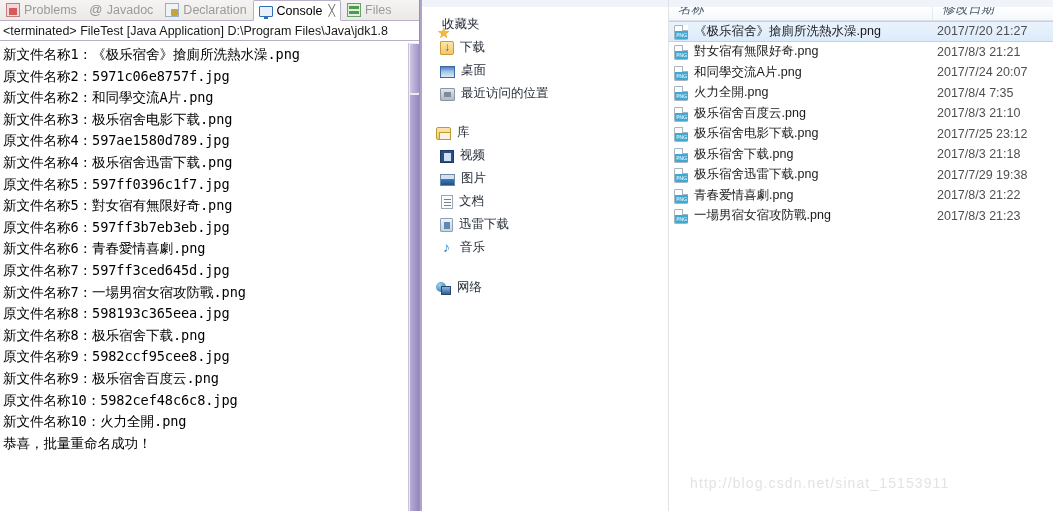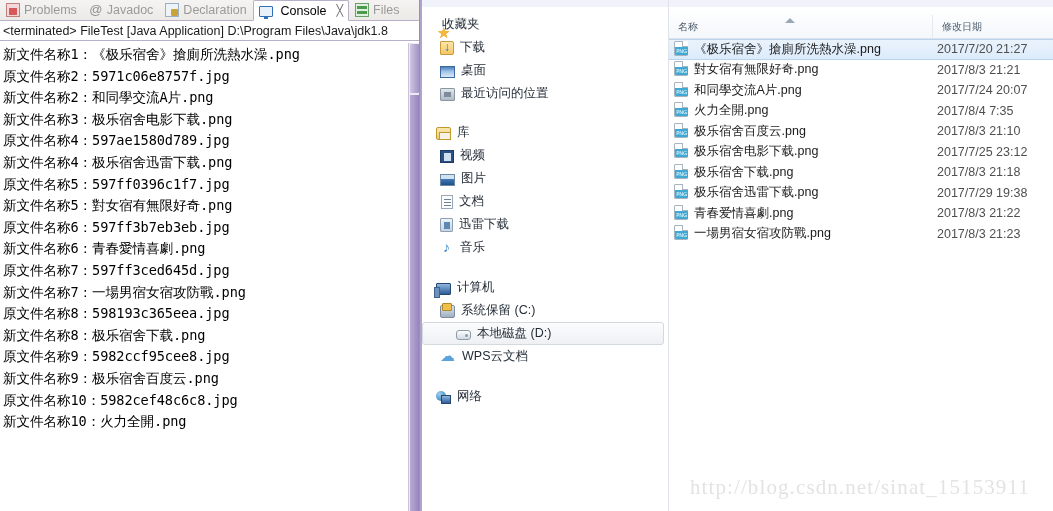--- a/index.html
+++ b/index.html
@@ -37,21 +37,20 @@
   .tab.active {
     background: #ffffff;
     color: #000000;
     border-left: 1px solid #b8b0c8;
     border-right: 1px solid #b8b0c8;
     border-top: 1px solid #b8b0c8;
     border-bottom: 1px solid #ffffff;
     margin-bottom: -1px;
     border-radius: 2px 2px 0 0;
     padding: 4px 5px;
-    gap: 8px;
   }
   .tab-ico { width: 14px; height: 14px; position: relative; flex: none; }
   .tab-close {
     font-size: 11px; color: #6a6a6a; margin-left: 2px; line-height: 1;
   }
 
   
   .ico-problems { background: #f3d9d9; border: 1px solid #c08080; }
   .ico-problems::after {
     content: ""; position: absolute; left: 2px; top: 4px;
@@ -305,25 +304,25 @@
 
   
   .filepane {
     position: absolute; left: 249px; top: 7px;
     width: 384px; height: 504px;
     background: #ffffff;
     overflow: hidden;
   }
   .col-head {
     position: relative;
-    height: 32px;
+    height: 14px;
     display: flex; align-items: flex-end;
     background: linear-gradient(to bottom,#ffffff,#f4f7fb);
     border-bottom: 1px solid #dbe2ea;
-    font-size: 10px; color: #4a5a6b;
+    font-size: 13px; color: #4a5a6b; font-style: italic;
   }
   .col-head .ch {
     height: 23px; line-height: 23px; padding-left: 9px;
     position: relative;
   }
   .ch-name { width: 263px; }
   .ch-date { width: 121px; border-left: 1px solid #e3e9ef; }
   .sort-arrow {
     position: absolute; left: 116px; top: 3px;
     width: 0; height: 0;
@@ -338,21 +337,21 @@
     font-size: 12.5px; color: #1a1a1a;
     padding-left: 5px;
     white-space: nowrap;
   }
   .frow.selected {
     background: linear-gradient(to bottom,#eaf3fc,#dcebfb);
     border-top: 1px solid #b9d4ef;
     border-bottom: 1px solid #b9d4ef;
     height: 20.5px;
   }
-  .fname { display: flex; align-items: flex-start; gap: 6px; width: 263px; overflow: hidden; }
+  .fname { display: flex; align-items: flex-end; gap: 6px; width: 263px; overflow: hidden; }
   .fdate { width: 116px; color: #4f4f4f; font-size: 12.5px; }
 
   
   .png-ico {
     position: relative; flex: none;
     width: 14px; height: 15px;
     background: #fdfdfd;
     border: 1px solid #a8b4bf;
     border-radius: 1px;
   }
@@ -370,22 +369,22 @@
     background: #3fa9d4;
     color: #ffffff;
     font-family: "DejaVu Sans", sans-serif;
     font-size: 5.2px; line-height: 8px;
     text-align: center; letter-spacing: -0.2px;
     border-radius: 0 1px 1px 1px;
   }
 
   .watermark {
     position: absolute; left: 690px; top: 475px;
-    font-family: Liberation Serif, serif;
-    font-size: 21px;
+    font-family: Liberation Sans, sans-serif;
+    font-size: 14px;
     color: #e3e3e3;
     letter-spacing: 1.1px;
     white-space: nowrap;
   }
 </style>
 </head>
 <body>
 
 <div id="root">
 
@@ -429,20 +428,21 @@
       <div class="cline">原文件名称6：597ff3b7eb3eb.jpg</div>
       <div class="cline">新文件名称6：青春愛情喜劇.png</div>
       <div class="cline">原文件名称7：597ff3ced645d.jpg</div>
       <div class="cline">新文件名称7：一場男宿女宿攻防戰.png</div>
       <div class="cline">原文件名称8：598193c365eea.jpg</div>
       <div class="cline">新文件名称8：极乐宿舍下载.png</div>
       <div class="cline">原文件名称9：5982ccf95cee8.jpg</div>
       <div class="cline">新文件名称9：极乐宿舍百度云.png</div>
       <div class="cline">原文件名称10：5982cef48c6c8.jpg</div>
       <div class="cline">新文件名称10：火力全開.png</div>
+      <div class="cline">恭喜，批量重命名成功！</div>
     </div>
 
     <div class="cscroll">
       <div class="cscroll-thumb"></div>
       <div class="cscroll-track-lower"></div>
     </div>
   </div>
   <div class="eclipse-edge"></div>
 
   <div id="explorer">
@@ -490,38 +490,20 @@
         <div class="nav-item child">
           <span class="nav-ico ic-thunder"></span>
           <span>迅雷下载</span>
         </div>
         <div class="nav-item child">
           <span class="nav-ico ic-music"></span>
           <span>音乐</span>
         </div>
       </div>
 
-      <div class="nav-group" style="margin-top:17px">
-        <div class="nav-item root">
-          <span class="nav-ico ic-computer"></span>
-          <span>计算机</span>
-        </div>
-        <div class="nav-item child">
-          <span class="nav-ico ic-drivesys"></span>
-          <span>系统保留 (C:)</span>
-        </div>
-        <div class="nav-item child selected">
-          <span class="nav-ico ic-drive"></span>
-          <span>本地磁盘 (D:)</span>
-        </div>
-        <div class="nav-item child">
-          <span class="nav-ico ic-cloud"></span>
-          <span>WPS云文档</span>
-        </div>
-      </div>
 
       <div class="nav-group" style="margin-top:17px">
         <div class="nav-item root">
           <span class="nav-ico ic-network"></span>
           <span>网络</span>
         </div>
       </div>
     </div>
 
     <div class="nav-sep"></div>

